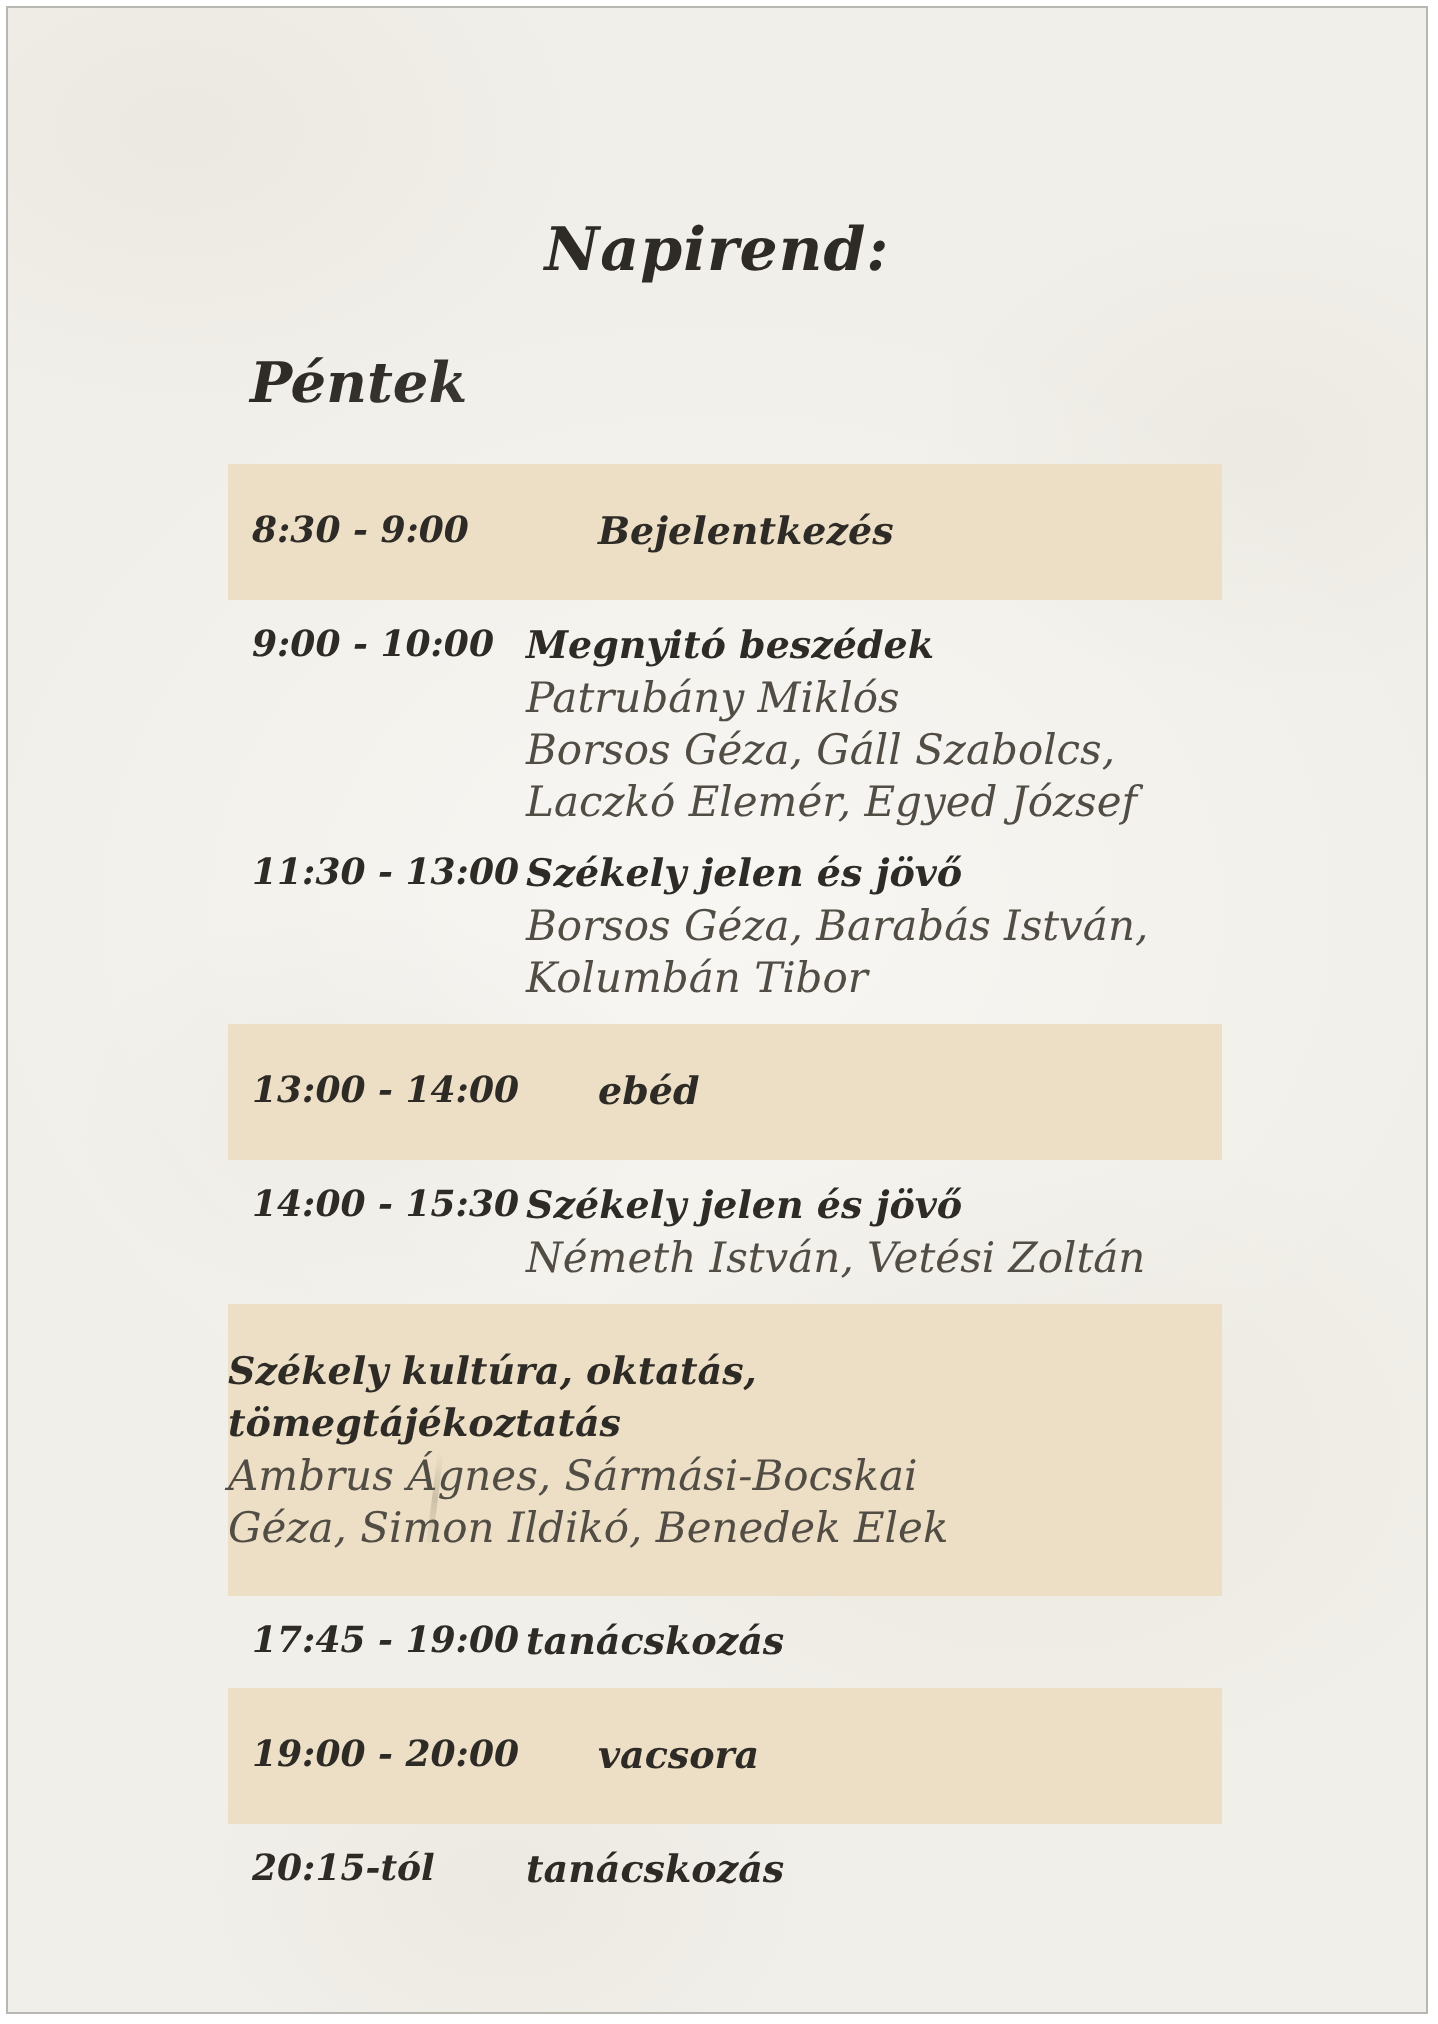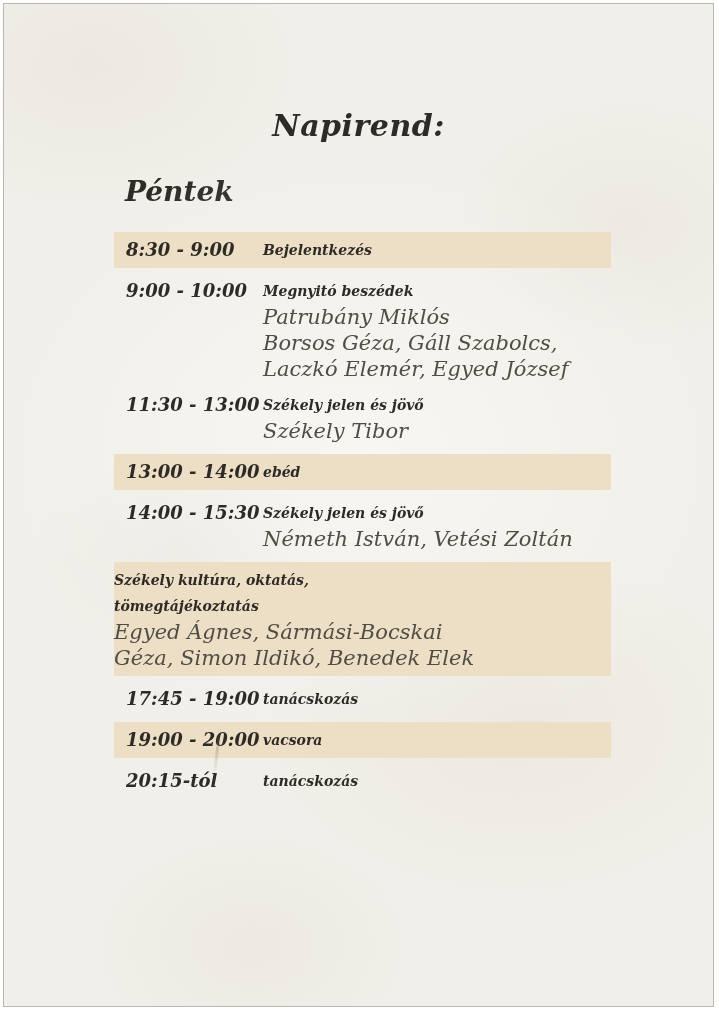--- a/index.html
+++ b/index.html
@@ -65,38 +65,39 @@
     margin: 24px 0 0 110px;
     width: 497px;
   }
   .row {
     display: flex;
     align-items: flex-start;
     margin-bottom: 10px;
   }
   .row.highlight {
     background: #ecdfc6;
-    padding: 5px 0;
+    padding: 21px 0;
+    gap: 36px;
   }
   .time-cell {
     flex: 0 0 137px;
     padding-left: 12px;
     font-size: 18px;
     font-weight: bold;
     font-style: italic;
     color: #2e2b26;
     line-height: 26px;
     white-space: nowrap;
   }
   .details-cell {
     flex: 1;
     padding-right: 8px;
   }
   .title-line {
-    font-size: 14px;
+    font-size: 19px;
     font-weight: bold;
     font-style: italic;
     color: #2e2b26;
     line-height: 26px;
   }
   .speaker-line {
     font-size: 21px;
     font-style: italic;
     color: #514c44;
     line-height: 26px;
@@ -128,21 +129,22 @@
         <div class="speaker-line">Borsos Géza, Gáll Szabolcs,</div>
         <div class="speaker-line">Laczkó Elemér, Egyed József</div>
       </div>
     </div>
 
 
     <div class="row">
       <div class="time-cell">11:30 - 13:00</div>
       <div class="details-cell">
         <div class="title-line">Székely jelen és jövő</div>
-        <div class="speaker-line">Székely Tibor</div>
+        <div class="speaker-line">Borsos Géza, Barabás István,</div>
+        <div class="speaker-line">Kolumbán Tibor</div>
       </div>
     </div>
 
     <div class="row highlight">
       <div class="time-cell">13:00 - 14:00</div>
       <div class="details-cell">
         <div class="title-line">ebéd</div>
       </div>
     </div>
 
@@ -151,21 +153,21 @@
       <div class="details-cell">
         <div class="title-line">Székely jelen és jövő</div>
         <div class="speaker-line">Németh István, Vetési Zoltán</div>
       </div>
     </div>
 
     <div class="row highlight">
       <div class="details-cell">
         <div class="title-line">Székely kultúra, oktatás,</div>
         <div class="title-line">tömegtájékoztatás</div>
-        <div class="speaker-line">Egyed Ágnes, Sármási-Bocskai</div>
+        <div class="speaker-line">Ambrus Ágnes, Sármási-Bocskai</div>
         <div class="speaker-line">Géza, Simon Ildikó, Benedek Elek</div>
       </div>
     </div>
 
     <div class="row">
       <div class="time-cell">17:45 - 19:00</div>
       <div class="details-cell">
         <div class="title-line">tanácskozás</div>
       </div>
     </div>

